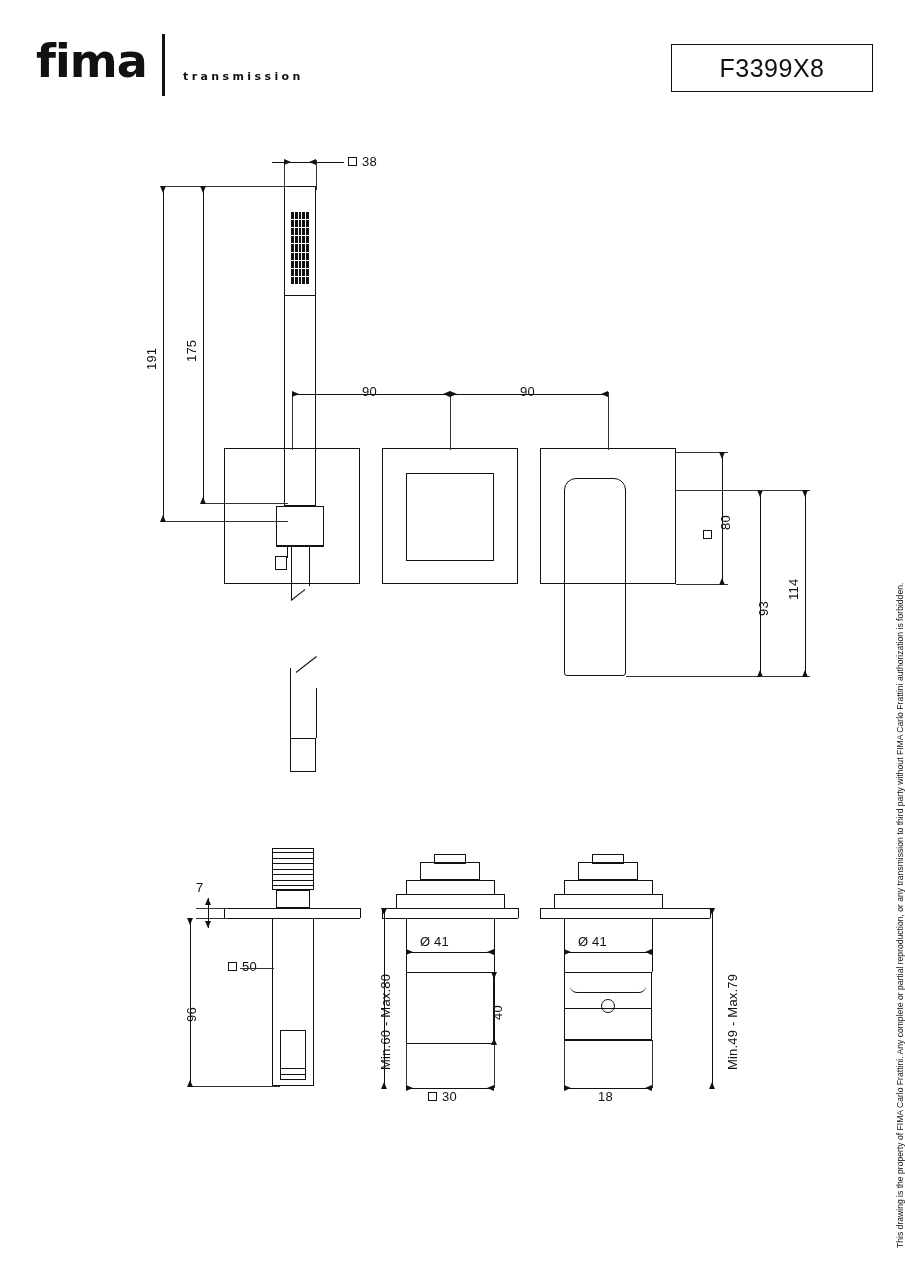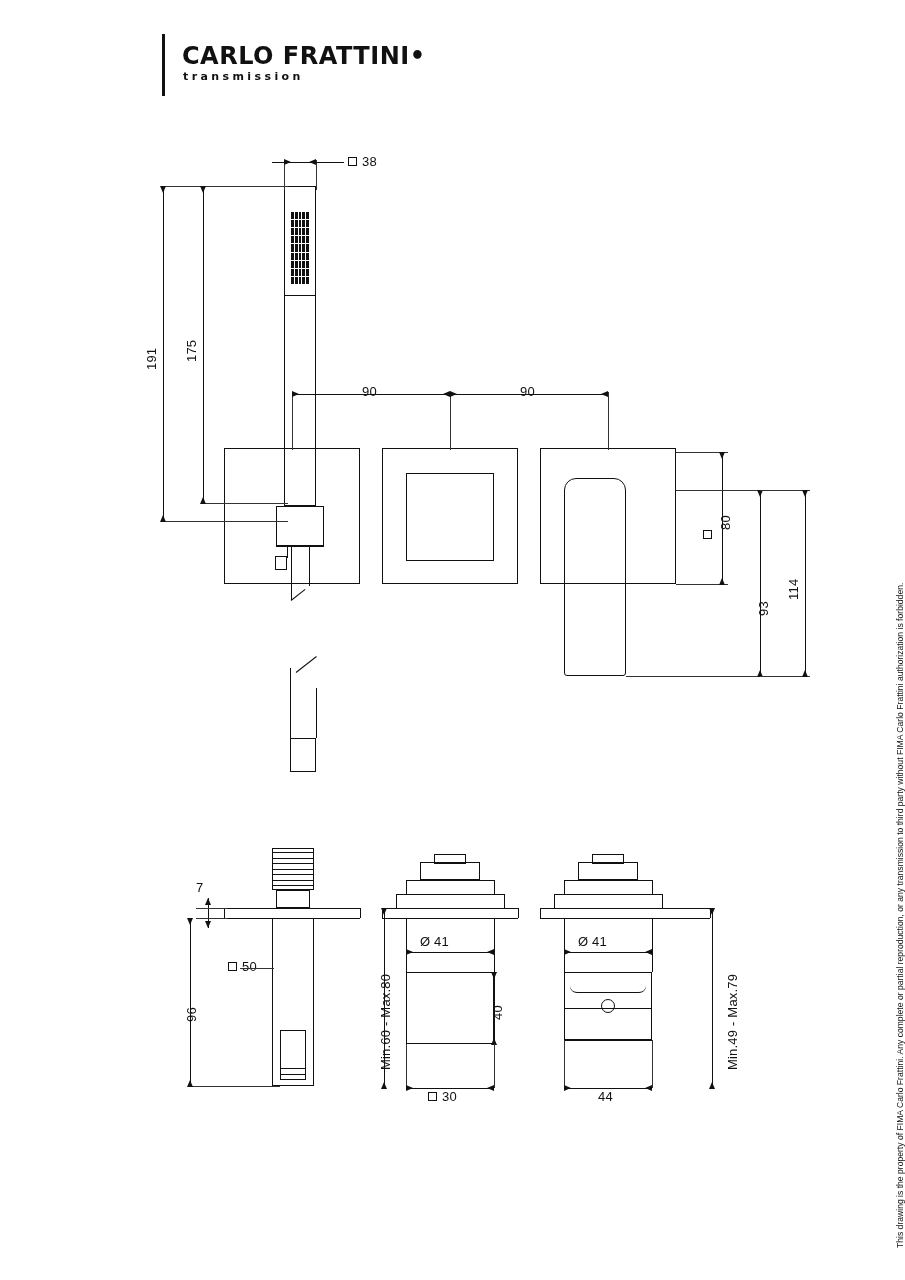--- a/index.html
+++ b/index.html
@@ -158,25 +158,26 @@
     flex-direction: column;
     justify-content: space-between;
   }
   .thread i { display: block; height: 1px; background: #111; }
 </style>
 </head>
 <body>
 
 <div id="sheet">
 
+  <div class="logo-fima">fima</div>
   <div class="logo-bar"></div>
-  <div class="logo-cf">
-    <span>CARLO FRATTINI</span><span class="dot">•</span>
+  <div class="logo-sub">transmission</div>
+  <div class="code-box">
+    <span>F3399X8</span>
   </div>
-  <div class="logo-sub">transmission</div>
 
   <div class="side-note">This drawing is the property of FIMA Carlo Frattini. Any complete or partial reproduction, or any transmission to third party without FIMA Carlo Frattini authorization is forbidden.</div>
 
   <div class="rect" style="left:284px; top:186px; width:32px; height:320px;"></div>
 
   <div class="rect" style="left:284px; top:186px; width:32px; height:110px;"></div>
 
   <div class="grid-holes" style="left:291px; top:212px; width:18px; height:72px;">
     <i></i>
       <i></i>
@@ -410,20 +411,20 @@
   <div class="ln h" style="left:564px; top:952px; width:88px;"></div>
   <div class="arrow ar-r" style="left:564px; top:949px;"></div>
   <div class="arrow ar-l" style="left:645px; top:949px;"></div>
   <div class="dim" style="left:578px; top:934px;">Ø 41</div>
 
   <div class="ln v thin" style="left:564px; top:1040px; height:48px;"></div>
   <div class="ln v thin" style="left:652px; top:1040px; height:48px;"></div>
   <div class="ln h" style="left:564px; top:1088px; width:88px;"></div>
   <div class="arrow ar-r" style="left:564px; top:1085px;"></div>
   <div class="arrow ar-l" style="left:645px; top:1085px;"></div>
-  <div class="dim" style="left:598px; top:1089px;">44</div>
+  <div class="dim" style="left:598px; top:1089px;">18</div>
 
   <div class="ln v" style="left:712px; top:908px; height:180px;"></div>
   <div class="arrow ar-d" style="left:709px; top:908px;"></div>
   <div class="arrow ar-u" style="left:709px; top:1082px;"></div>
   <div class="dim vtext" style="left:725px; top:1070px;">Min.49 - Max.79</div>
 
 </div>
 
 </body></html>

